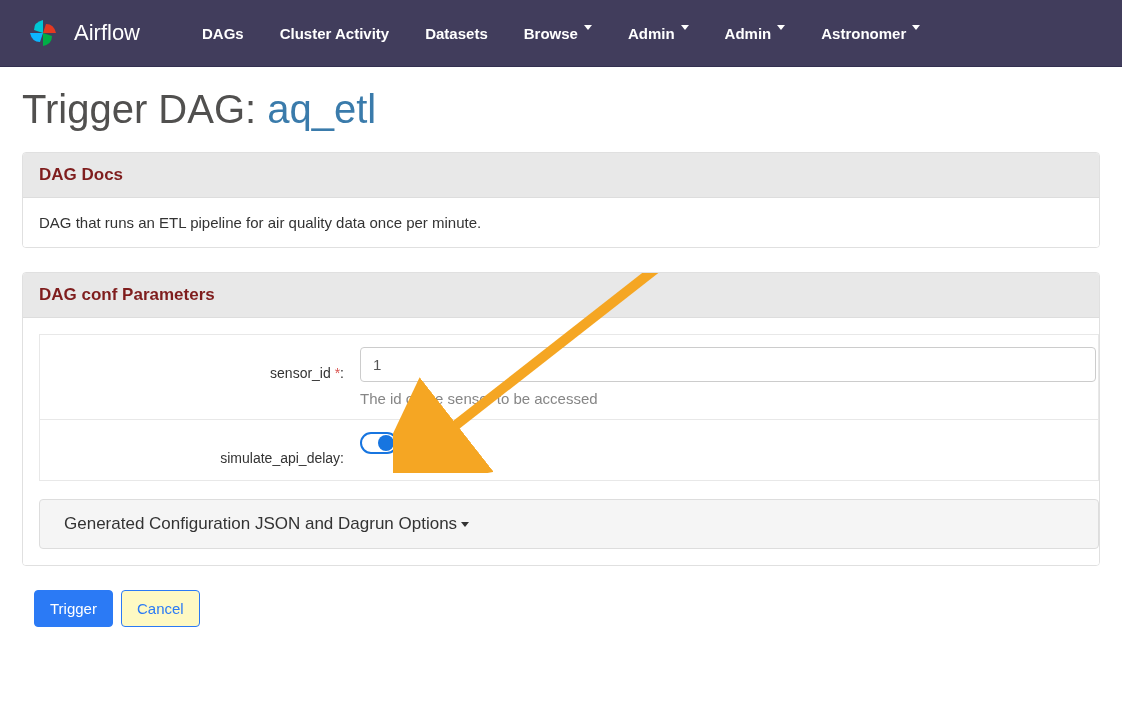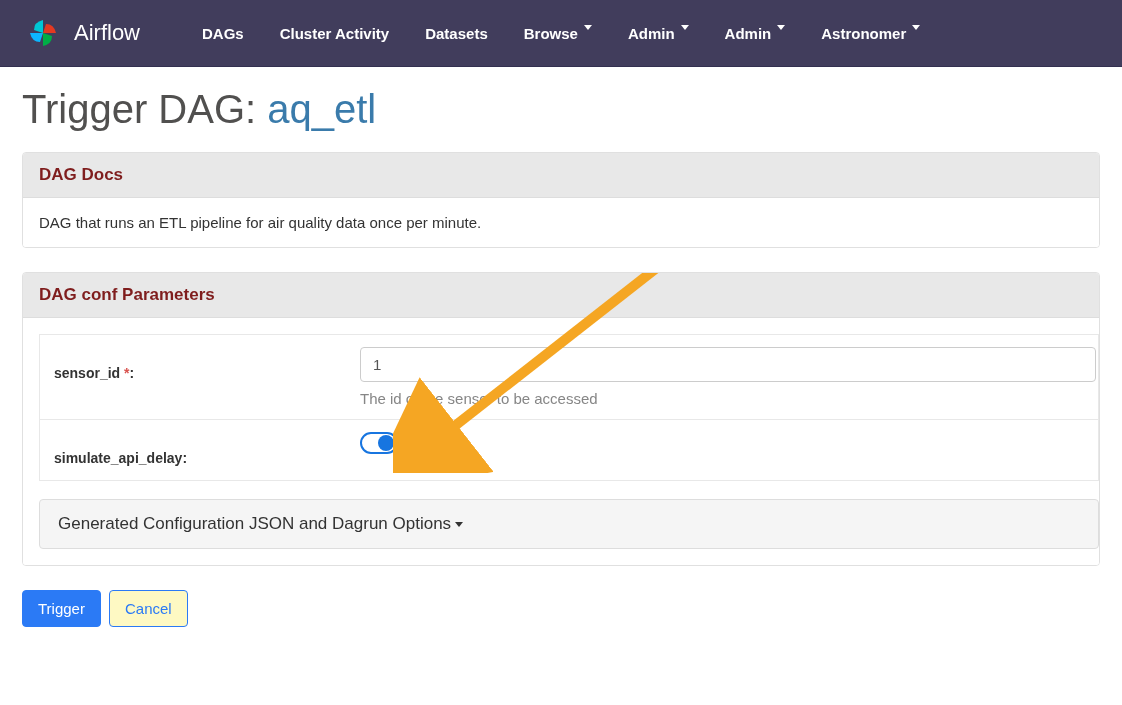--- a/index.html
+++ b/index.html
@@ -12,30 +12,30 @@
 .caret { width: 0; height: 0; border-left: 4px solid transparent; border-right: 4px solid transparent; border-top: 5px solid #fff; display: inline-block; margin-left: 2px; }
 .main { padding: 20px 22px; }
 h1 { font-size: 40px; font-weight: 500; color: #51504f; margin-bottom: 20px; }
 .dag-name { color: #3a7bab; }
 .panel { border: 1px solid #e0e0e0; border-radius: 4px; margin-bottom: 24px; overflow: hidden; }
 .panel-heading { background: #e8e8e8; padding: 12px 16px; font-size: 17px; font-weight: 600; color: #7f1d1d; border-bottom: 1px solid #ddd; }
 .panel-body { padding: 16px; background: #fff; font-size: 15px; color: #333; }
 .params-table { width: 100%; }
 .param-row { display: flex; border: 1px solid #e8e8e8; border-top: none; }
 .param-row:first-child { border-top: 1px solid #e8e8e8; }
-.param-label { width: 318px; padding: 30px 14px 14px 14px; font-size: 14px; font-weight: 700; color: #333; }
+.param-label { width: 318px; padding: 30px 14px 14px 14px; font-size: 14px; font-weight: 400; color: #333; text-align: right; }
 .req { color: #d9534f; }
 .param-control { flex: 1; padding: 12px 2px 12px 2px; }
 .text-input { width: 100%; padding: 8px 12px; border: 1px solid #ccc; border-radius: 4px; font-size: 15px; color: #555; background: #fff; }
 .help-text { color: #868686; font-size: 15px; margin-top: 8px; }
 .toggle { position: relative; width: 38px; height: 22px; background: #fff; border: 2px solid #1775e0; border-radius: 12px; cursor: pointer; }
 .toggle-knob { position: absolute; right: 2px; top: 1px; width: 16px; height: 16px; background: #1775e0; border-radius: 50%; }
-.collapse-panel { border: 1px solid #ddd; border-radius: 4px; background: #f5f5f5; padding: 14px 18px; margin-top: 18px; font-size: 17px; font-weight: 500; color: #333; display: flex; align-items: center; gap: 4px; cursor: pointer; }
+.collapse-panel { border: 1px solid #ddd; border-radius: 4px; background: #f5f5f5; padding: 14px 24px; margin-top: 18px; font-size: 17px; font-weight: 500; color: #333; display: flex; align-items: center; gap: 4px; cursor: pointer; }
 .small-caret { width: 0; height: 0; border-left: 4px solid transparent; border-right: 4px solid transparent; border-top: 5px solid #333; display: inline-block; }
-.buttons { display: flex; gap: 8px; margin-top: 6px; }
+.buttons { display: flex; gap: 8px; margin-top: 6px; margin-left: 12px; }
 .btn { padding: 9px 15px; border-radius: 4px; font-size: 15px; cursor: pointer; border: 1px solid transparent; }
 .btn-primary { background: #2b7af5; color: #fff; border-color: #2b7af5; }
 .btn-outline { background: #fef9c3; color: #2b7af5; border-color: #2b7af5; }
 .arrow-overlay { position: absolute; pointer-events: none; }
 </style>
 </head>
 <body>
 
 <div class="navbar">
   <div class="logo">

